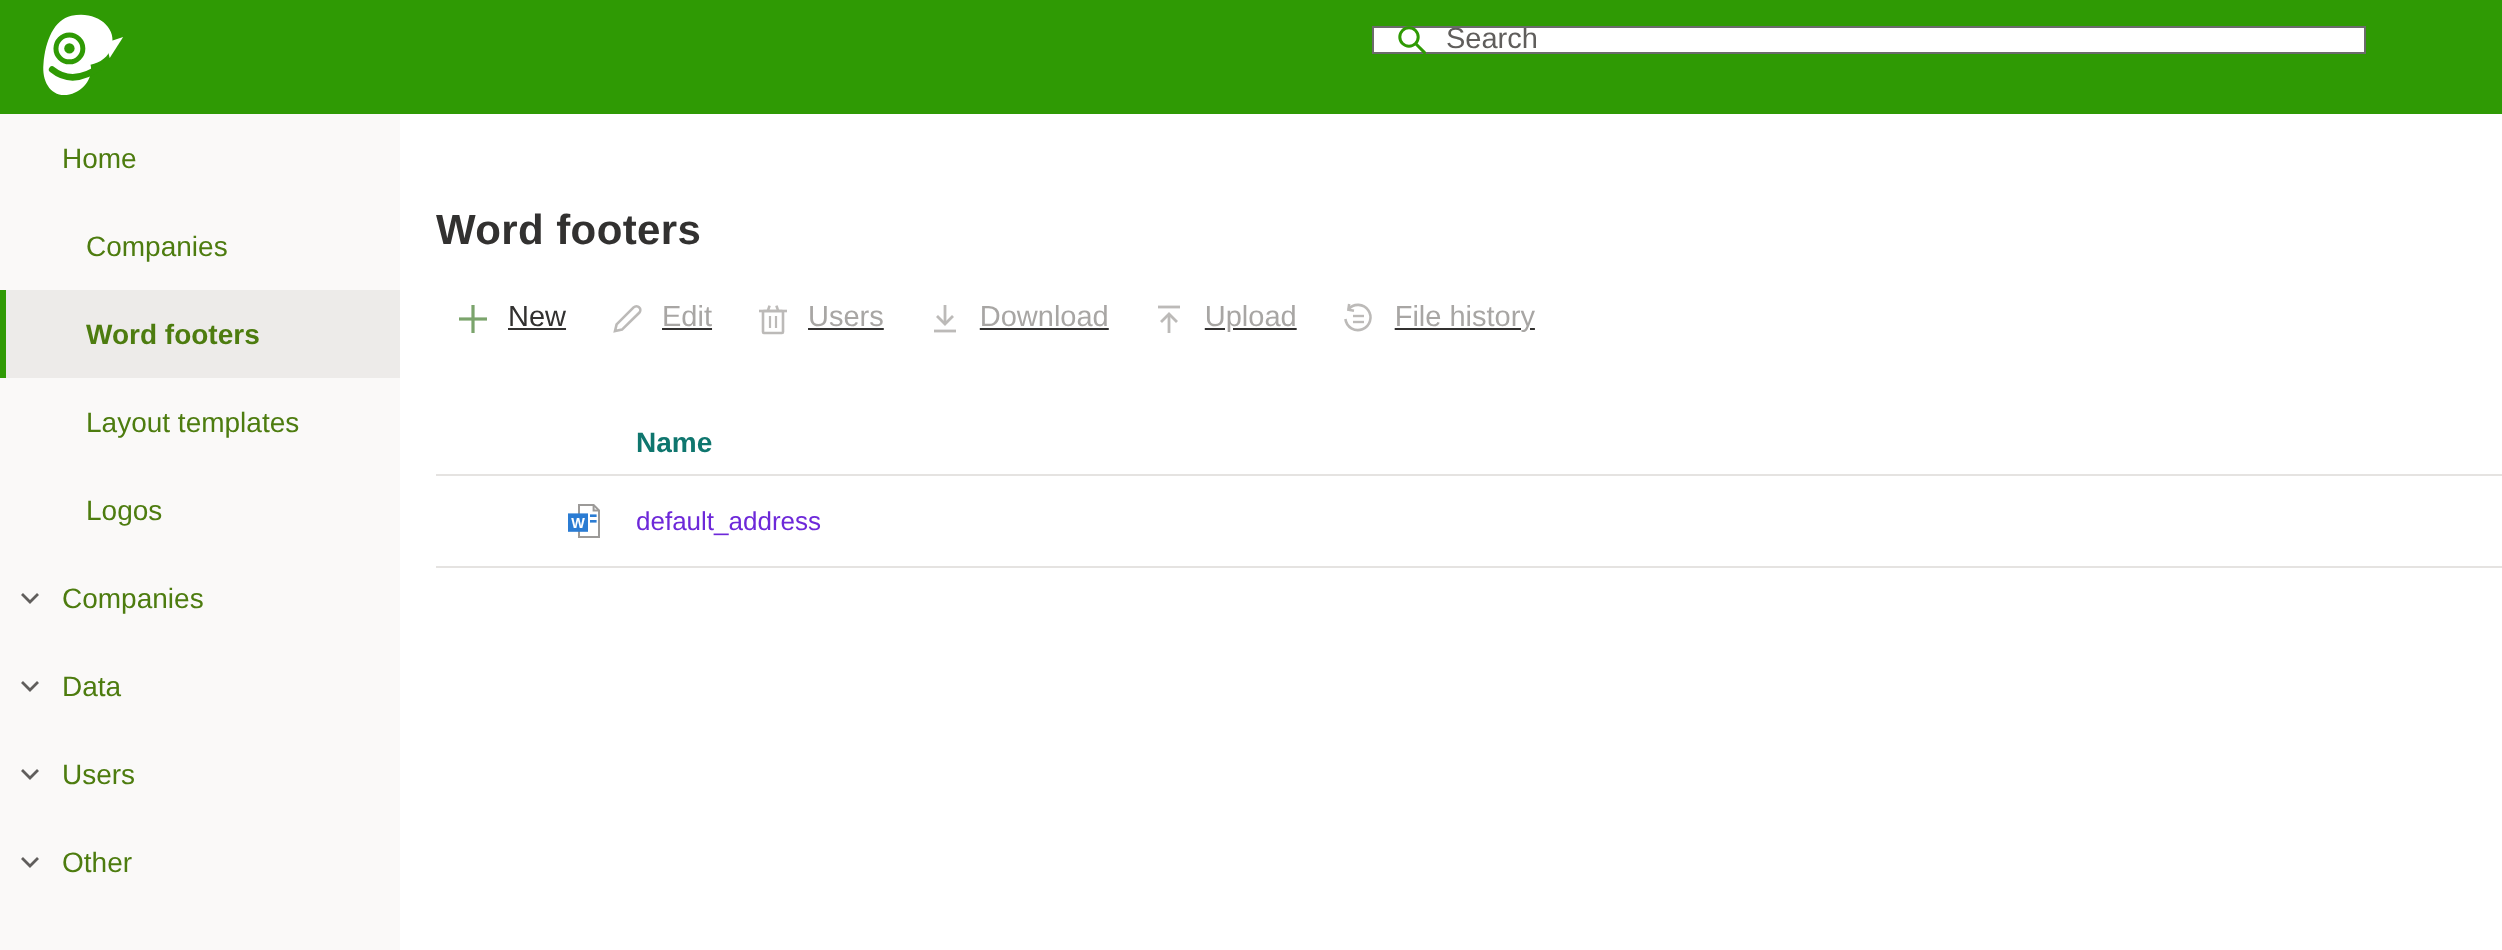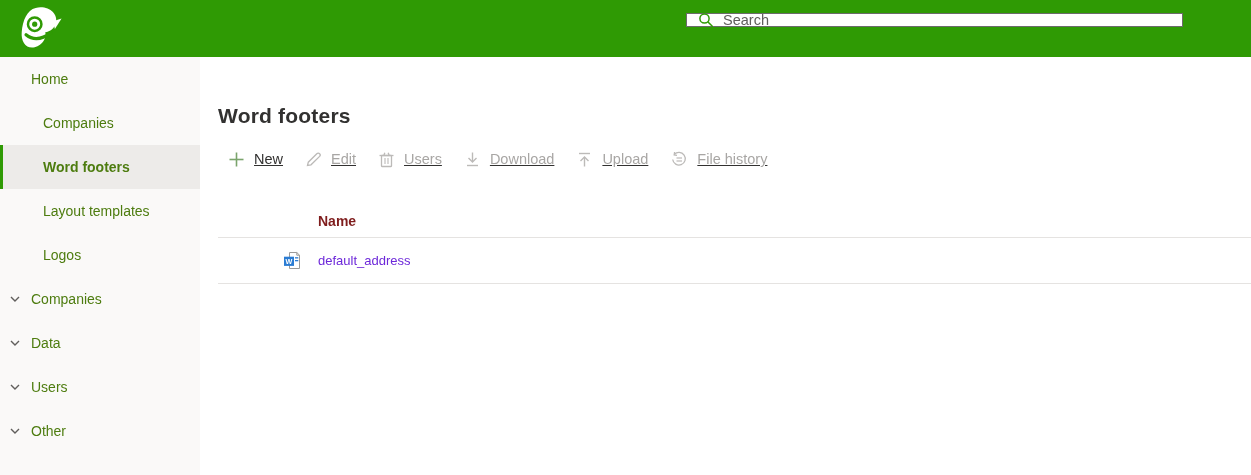--- a/index.html
+++ b/index.html
@@ -38,21 +38,21 @@
 
   .toolbar { margin-top:16px; display:flex; align-items:center; height:28px;text-decoration:underline; }
   .tb-btn { display:flex; align-items:center; gap:9px; border:none; background:transparent;
             font-family:"Liberation Sans", sans-serif; font-size:14.5px; padding:0 11px;
             height:28px; cursor:pointer; color:#323130; }
   .tb-btn:first-child { padding-left:10px; }
   .tb-btn.disabled { color:#a8a6a4; cursor:default; }
 
   .grid { margin-top:32px; }
   .grid-head { height:33px; display:flex; align-items:center; padding-left:100px;
-               font-size:14px; font-weight:bold; color:#7f1d1d;
+               font-size:14px; font-weight:bold; color:#0f766e;
                border-bottom:1px solid #e5e3e1; }
   .grid-row { height:46px; display:flex; align-items:center;
               border-bottom:1px solid #e5e3e1; cursor:pointer; }
   .grid-row .file-ico { margin-left:65px; width:19px; height:19px; flex:0 0 auto; }
   .grid-row .file-name { margin-left:16px; font-size:13px; color:#6d28d9; }
 </style>
 </head>
 <body>
 
 <div class="app-header">

